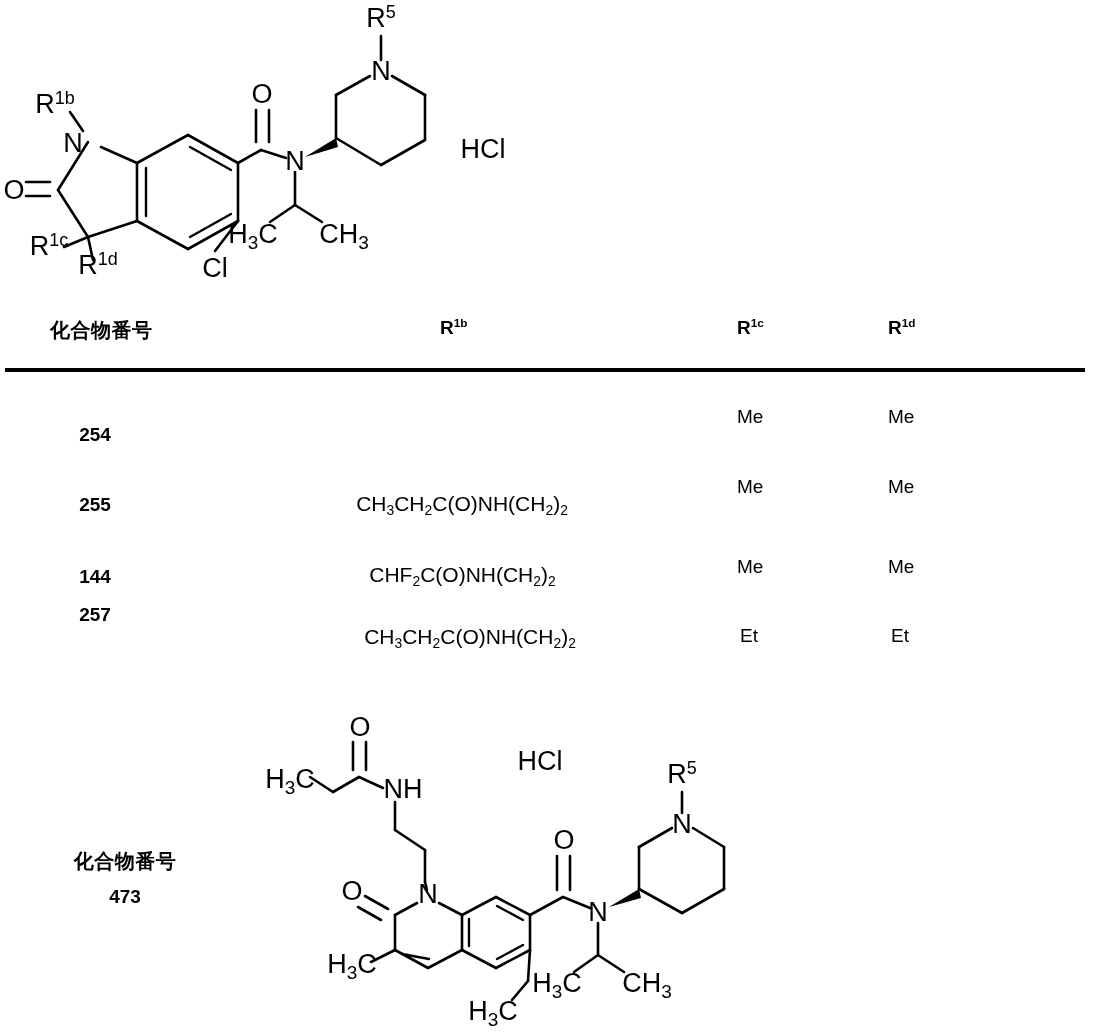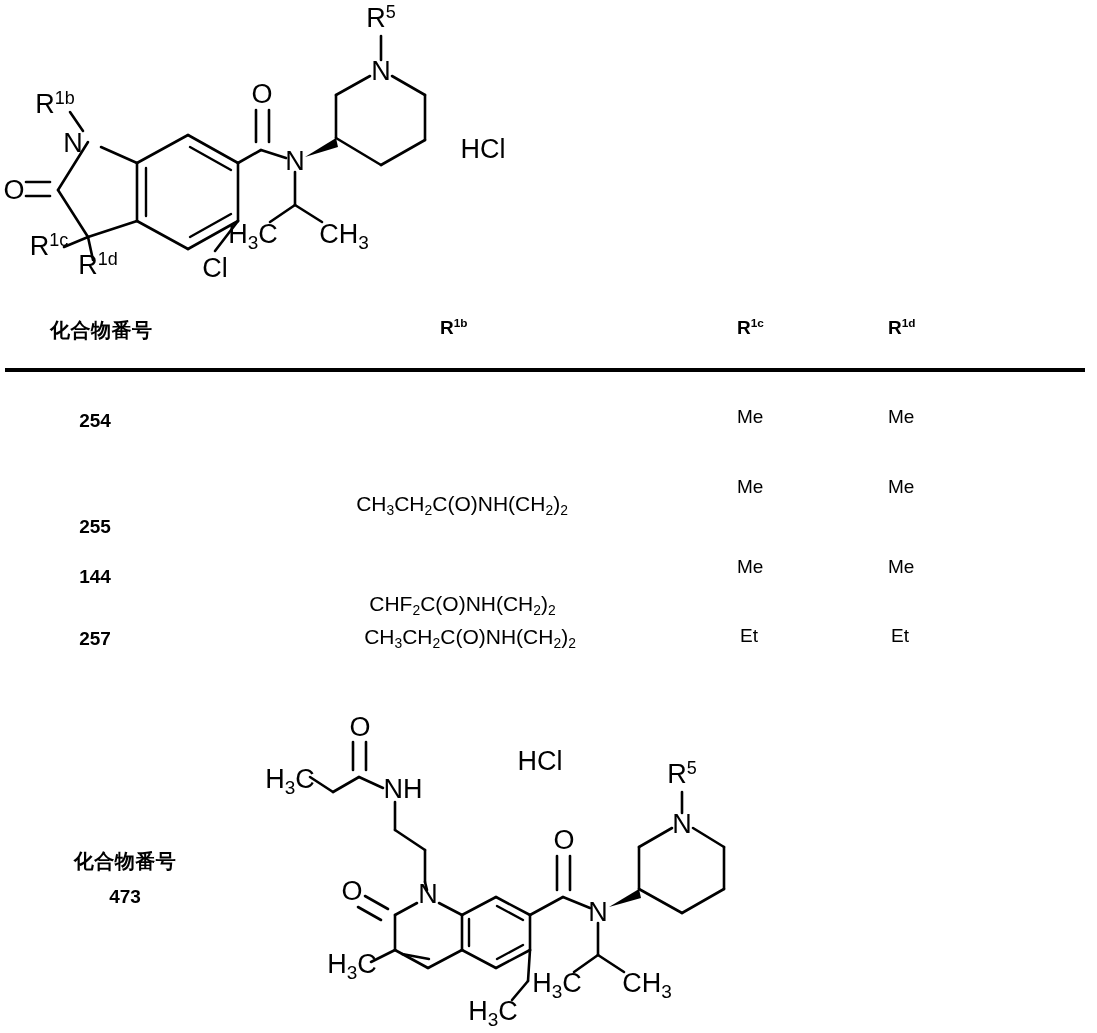--- a/index.html
+++ b/index.html
@@ -156,35 +156,35 @@
   <div class="tbl-head cjk" style="left:50px; top:317px;">化合物番号</div>
 
   <div class="tbl-head" style="left:440px; top:316px;"><span>R</span><sup>1b</sup></div>
 
   <div class="tbl-head" style="left:737px; top:316px;"><span>R</span><sup>1c</sup></div>
 
   <div class="tbl-head" style="left:888px; top:316px;"><span>R</span><sup>1d</sup></div>
 
   <div class="rule" style="left:5px; top:368px; width:1080px; height:4px;"></div>
 
-  <div class="cell num" style="left:45px; top:410px; width:100px;">254</div>
+  <div class="cell num" style="left:45px; top:424px; width:100px;">254</div>
   <div class="cell" style="left:737px; top:406px;">Me</div>
   <div class="cell" style="left:888px; top:406px;">Me</div>
 
-  <div class="cell num" style="left:45px; top:516px; width:100px;">255</div>
+  <div class="cell num" style="left:45px; top:494px; width:100px;">255</div>
   <div class="cell formula" style="left:337px; top:492px; width:250px;">CH<sub>3</sub>CH<sub>2</sub>C(O)NH(CH<sub>2</sub>)<sub>2</sub></div>
   <div class="cell" style="left:737px; top:476px;">Me</div>
   <div class="cell" style="left:888px; top:476px;">Me</div>
 
   <div class="cell num" style="left:45px; top:566px; width:100px;">144</div>
-  <div class="cell formula" style="left:350px; top:592px; width:225px;">CHF<sub>2</sub>C(O)NH(CH<sub>2</sub>)<sub>2</sub></div>
+  <div class="cell formula" style="left:350px; top:563px; width:225px;">CHF<sub>2</sub>C(O)NH(CH<sub>2</sub>)<sub>2</sub></div>
   <div class="cell" style="left:737px; top:556px;">Me</div>
   <div class="cell" style="left:888px; top:556px;">Me</div>
 
-  <div class="cell num" style="left:45px; top:628px; width:100px;">257</div>
+  <div class="cell num" style="left:45px; top:604px; width:100px;">257</div>
   <div class="cell formula" style="left:345px; top:625px; width:250px;">CH<sub>3</sub>CH<sub>2</sub>C(O)NH(CH<sub>2</sub>)<sub>2</sub></div>
   <div class="cell" style="left:740px; top:625px;">Et</div>
   <div class="cell" style="left:891px; top:625px;">Et</div>
 
   <div class="label-block" style="left:35px; top:848px; width:180px;">
     <div class="cjk-line">化合物番号</div>
     <div class="num-line">473</div>
   </div>
 
   <div class="struct" style="left:235px; top:700px; width:500px; height:333px;">

